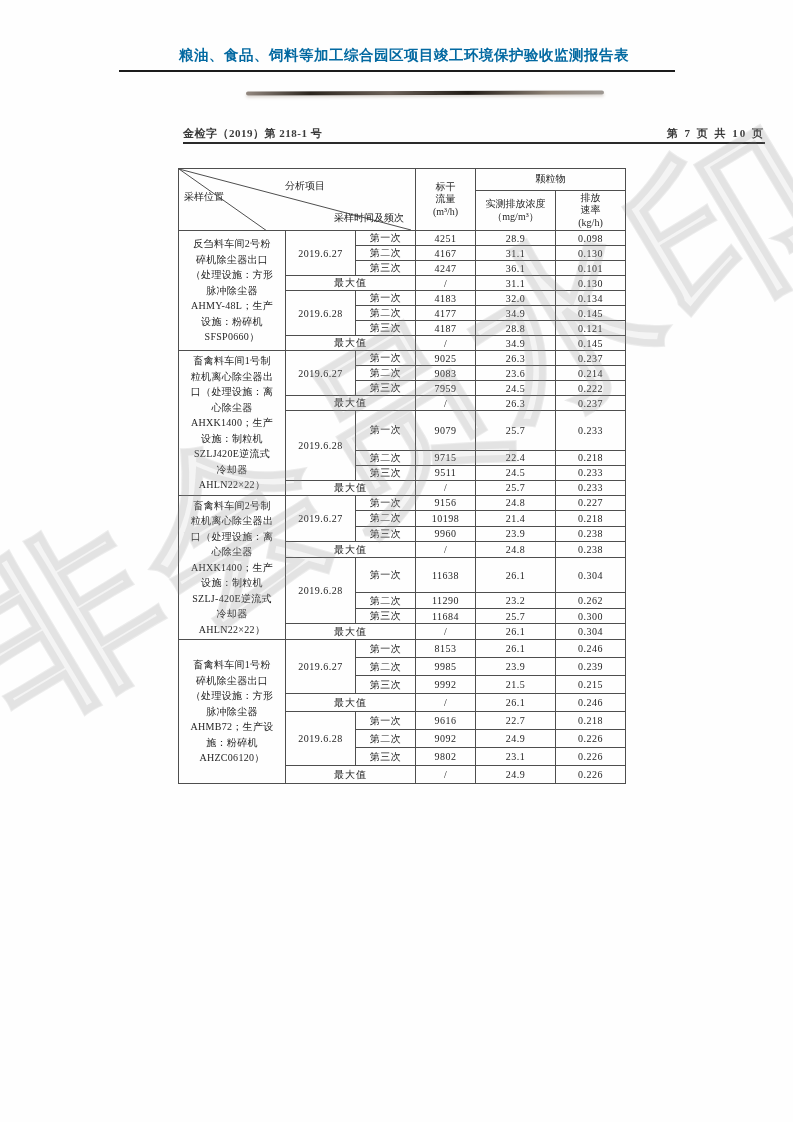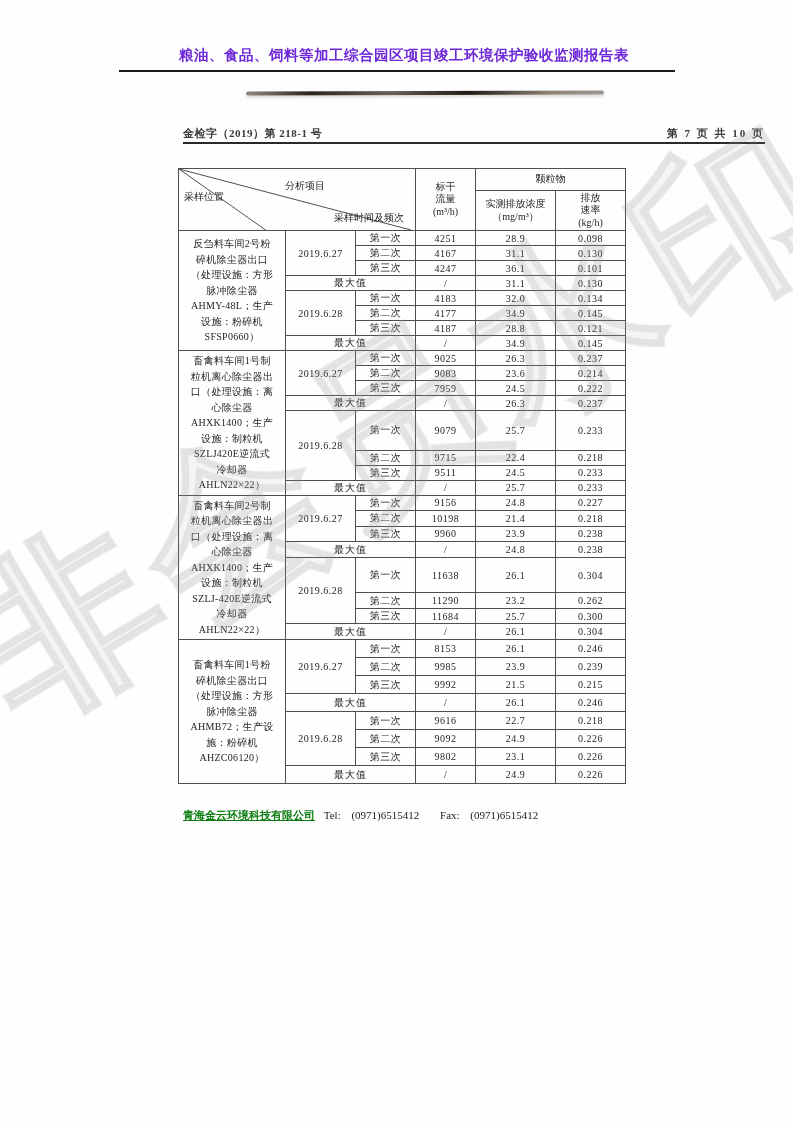--- a/index.html
+++ b/index.html
@@ -71,21 +71,21 @@
   .footer .lab { margin-left:6px; }
   .footer .val { margin-left:8px; }
   .page-num { position:absolute; top:1038px; left:12px; width:100%; text-align:right; font-size:12px; color:#333; }
   .green {  }
 </style>
 </head>
 <body>
 
 <div class="page">
 
-  <div class="doc-title green" style="color: #6d28d9; padding-left: 15px;">粮油、食品、饲料等加工综合园区项目竣工环境保护验收监测报告表</div>
+  <div class="doc-title green" style="color: #0369a1; padding-left: 15px;">粮油、食品、饲料等加工综合园区项目竣工环境保护验收监测报告表</div>
   <div class="title-rule"></div>
 
   <div class="redaction"></div>
 
   <div class="doc-head">
     <span class="num">金检字（2019）第 218-1 号</span>
     <span class="pg">第 7 页 共 10 页</span>
   </div>
   <div class="head-rule"></div>
 
@@ -334,24 +334,17 @@
             <td class="maxlbl" colspan="2">最大值</td>
             <td class="num">/</td>
             <td class="num">24.9</td>
             <td class="num">0.226</td>
           </tr>
         </tbody>
     </table>
   </div>
 
   <div class="footer">
-    <div class="row1">
-      <span class="company green" style="color: rgb(13, 125, 18);">青海金云环境科技有限公司</span>
-      <span class="lab">Tel:</span>
-      <span class="val">(0971)6515412</span>
-      <span class="lab" style="margin-left:18px;">Fax:</span>
-      <span class="val">(0971)6515412</span>
-    </div>
   </div>
 
   <div class="page-num">50</div>
 
 </div>
 
 </body></html>

